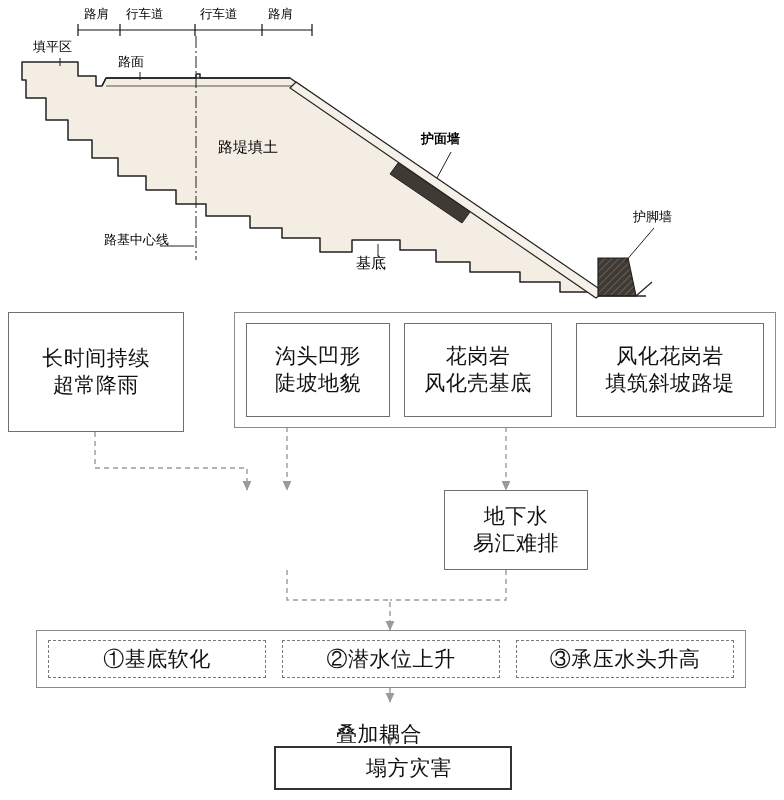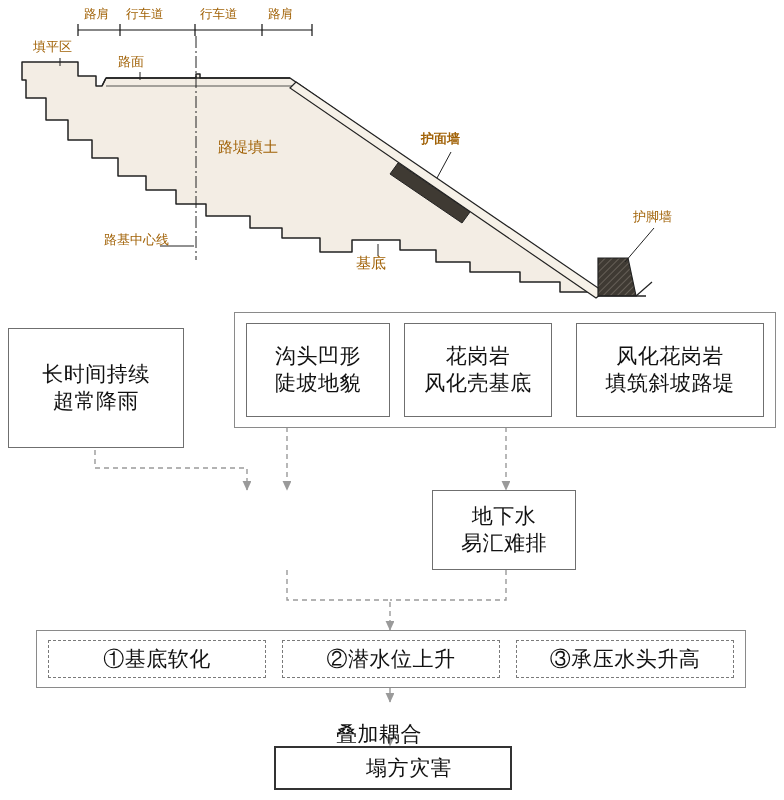--- a/index.html
+++ b/index.html
@@ -26,21 +26,21 @@
     left: 0; top: 0;
     width: 784px;
     height: 800px;
   }
   
   .xs-label {
     position: absolute;
     font-size: 13px;
     line-height: 1.1;
     white-space: nowrap;
-    color: #a16207;
+    color: #000000;
   }
   .xs-label.small { font-size: 12.5px; }
 
   
   .box {
     position: absolute;
     box-sizing: border-box;
     display: flex;
     align-items: center;
     justify-content: center;
@@ -165,21 +165,21 @@
   <div class="xs-label small" style="left:268px; top:8px;">路肩</div>
 
   <div class="xs-label" style="left:33px; top:40px;">填平区</div>
   <div class="xs-label" style="left:118px; top:55px;">路面</div>
   <div class="xs-label" style="left:218px; top:139px; font-size:15px;">路堤填土</div>
   <div class="xs-label" style="left:421px; top:132px;font-weight:bold;">护面墙</div>
   <div class="xs-label" style="left:633px; top:210px;">护脚墙</div>
   <div class="xs-label" style="left:104px; top:233px;">路基中心线</div>
   <div class="xs-label" style="left:356px; top:255px; font-size:15px;">基底</div>
 
-  <div class="box" style="left:8px; top:312px; width:176px; height:120px;margin-top:16px;">
+  <div class="box" style="left:8px; top:312px; width:176px; height:120px;">
     <span>
       <span class="txt">长时间持续</span>
       <span class="txt">超常降雨</span>
     </span>
   </div>
 
   <div class="group-frame" style="left:234px; top:312px; width:542px; height:116px;"></div>
 
   <div class="box thin" style="left:246px; top:323px; width:144px; height:94px;">
     <span>
@@ -196,21 +196,21 @@
   </div>
 
   <div class="box thin" style="left:576px; top:323px; width:188px; height:94px;">
     <span>
       <span class="txt">风化花岗岩</span>
       <span class="txt">填筑斜坡路堤</span>
     </span>
   </div>
 
 
-  <div class="box" style="left:432px; top:490px; width:144px; height:80px;text-align:center;">
+  <div class="box" style="left:444px; top:490px; width:144px; height:80px;text-align:center;">
     <span>
       <span class="txt">地下水</span>
       <span class="txt">易汇难排</span>
     </span>
   </div>
 
   <div class="group-frame" style="left:36px; top:630px; width:710px; height:58px;"></div>
 
   <div class="box dashed" style="left:48px; top:640px; width:218px; height:38px;">①基底软化</div>
 

